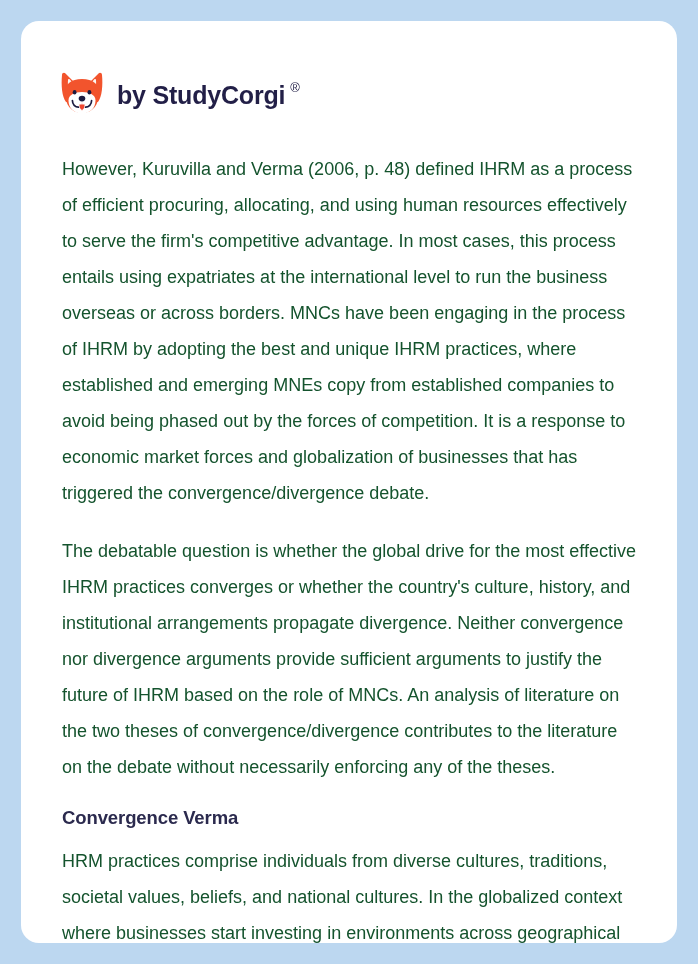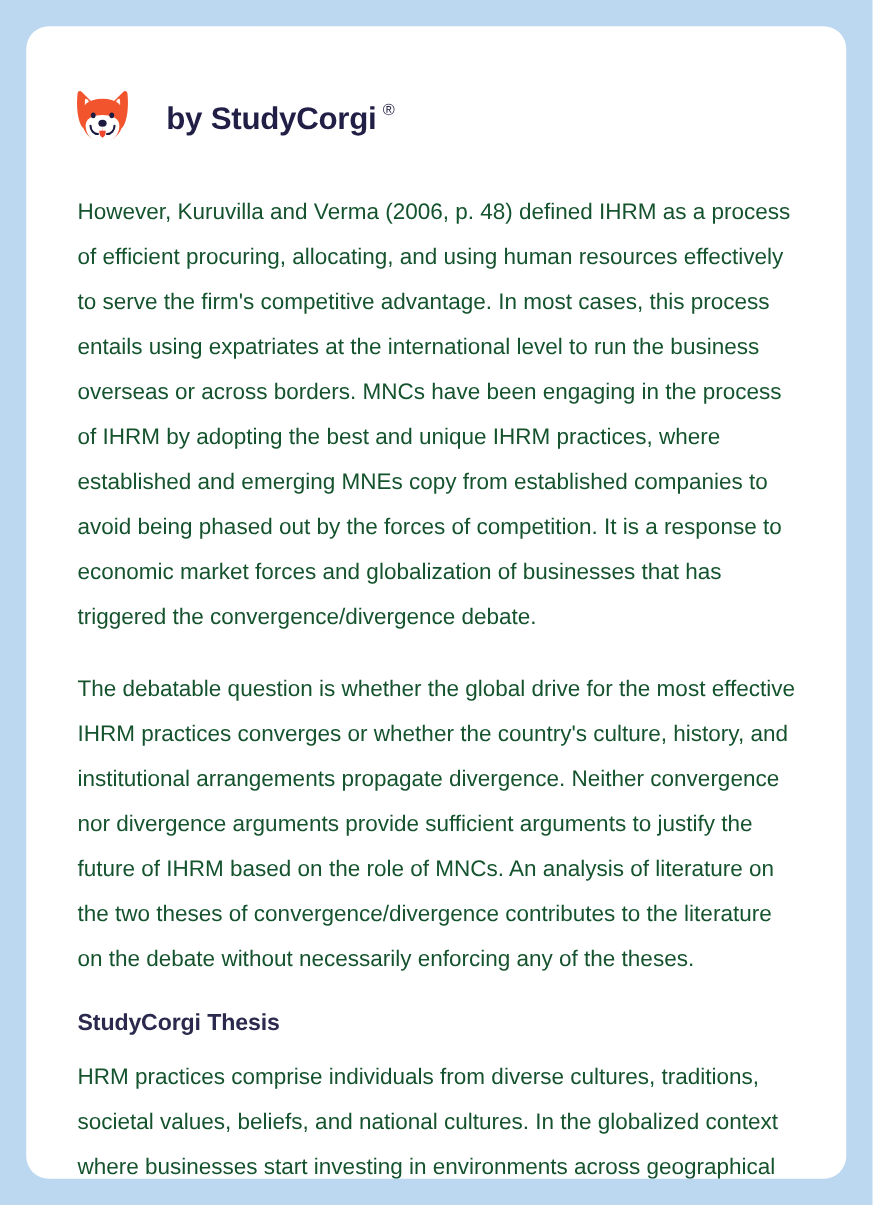--- a/index.html
+++ b/index.html
@@ -27,21 +27,21 @@
   .header {
     display: flex;
     align-items: flex-start;
     justify-content: space-between;
     padding: 44px 22px 0 38px;
     height: 112px;
   }
   .brand {
     display: flex;
     align-items: center;
-    gap: 28px;
+    gap: 12px;
     padding-top: 6px;
   }
   .logo-mark {
     width: 46px;
     height: 48px;
     flex: 0 0 46px;
     display: block;
   }
   .brand-text {
     display: flex;
@@ -125,17 +125,17 @@
         <span class="brand-reg">®</span>
       </div>
     </div>
 
 
   </div>
 
   <div class="content">
     <p class="body-par">However, Kuruvilla and Verma (2006, p. 48) defined IHRM as a process of efficient procuring, allocating, and using human resources effectively to serve the firm's competitive advantage. In most cases, this process entails using expatriates at the international level to run the business overseas or across borders. MNCs have been engaging in the process of IHRM by adopting the best and unique IHRM practices, where established and emerging MNEs copy from established companies to avoid being phased out by the forces of competition. It is a response to economic market forces and globalization of businesses that has triggered the convergence/divergence debate.</p>
     <p class="body-par">The debatable question is whether the global drive for the most effective IHRM practices converges or whether the country's culture, history, and institutional arrangements propagate divergence. Neither convergence nor divergence arguments provide sufficient arguments to justify the future of IHRM based on the role of MNCs. An analysis of literature on the two theses of convergence/divergence contributes to the literature on the debate without necessarily enforcing any of the theses.</p>
-    <h2 class="section-heading">StudyCorgi Thesis</h2>
+    <h2 class="section-heading">Convergence Verma</h2>
     <p class="body-par">HRM practices comprise individuals from diverse cultures, traditions, societal values, beliefs, and national cultures. In the globalized context where businesses start investing in environments across geographical borders, the export of HRM practices plays a direct role in influencing and altering business patterns (Farndale and Sanders, 2017, p. 135). The convergence thesis is supported by arguments favoring firms mimicking the steps and practices of established MNCs, an approach that drives IHRM towards convergence. Proponents of the divergence thesis hope for a moment in history when HRM practices will be universal as all companies, both established MNEs and upcoming medium-sized enterprises, will be operating on similar HRM practices (Boussebaa, 2015, p. 698). The potential outcome of these similarities is the adoption of universal IHRM practices.</p>
   </div>
 
 </div>
 
 </body></html>

